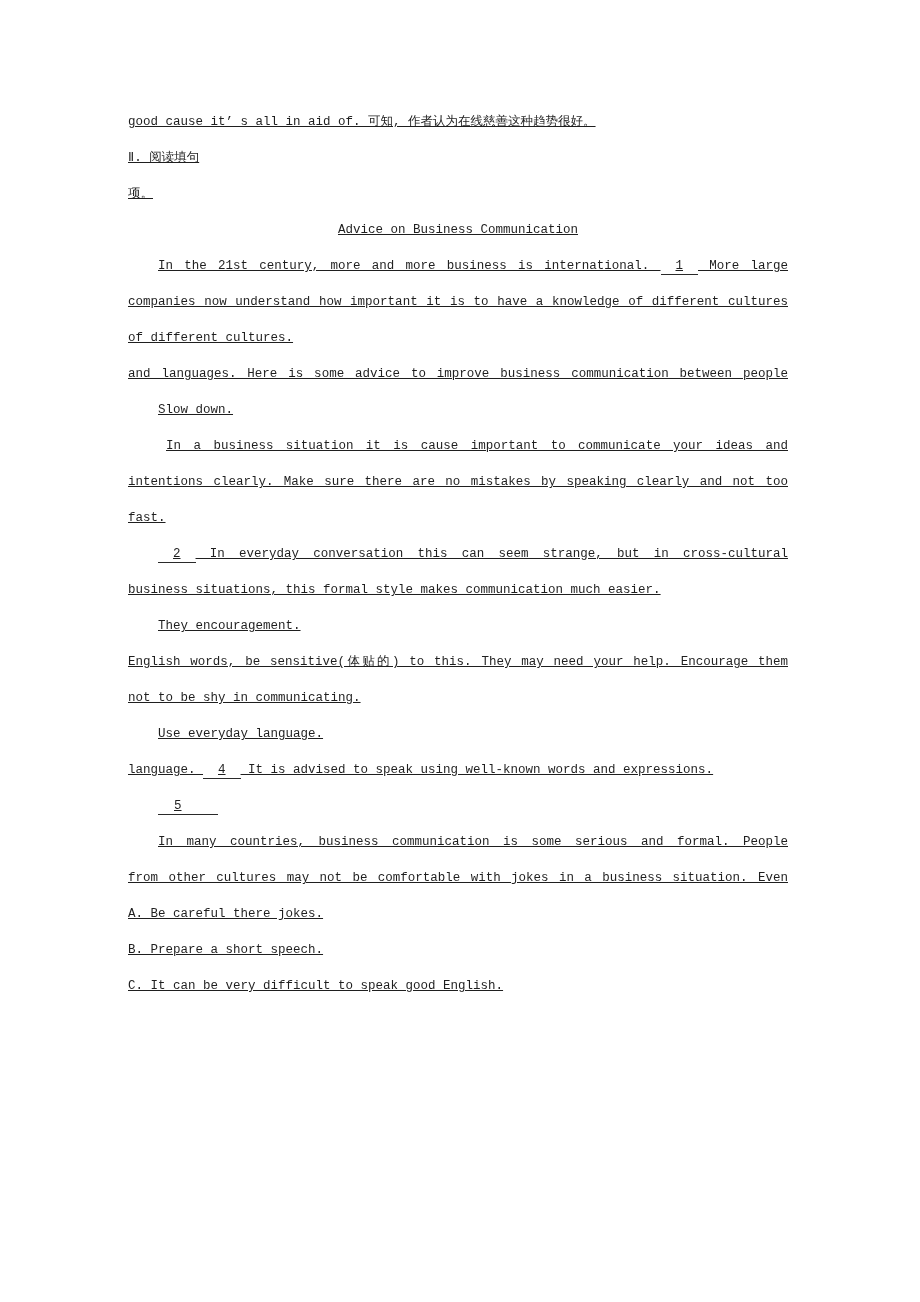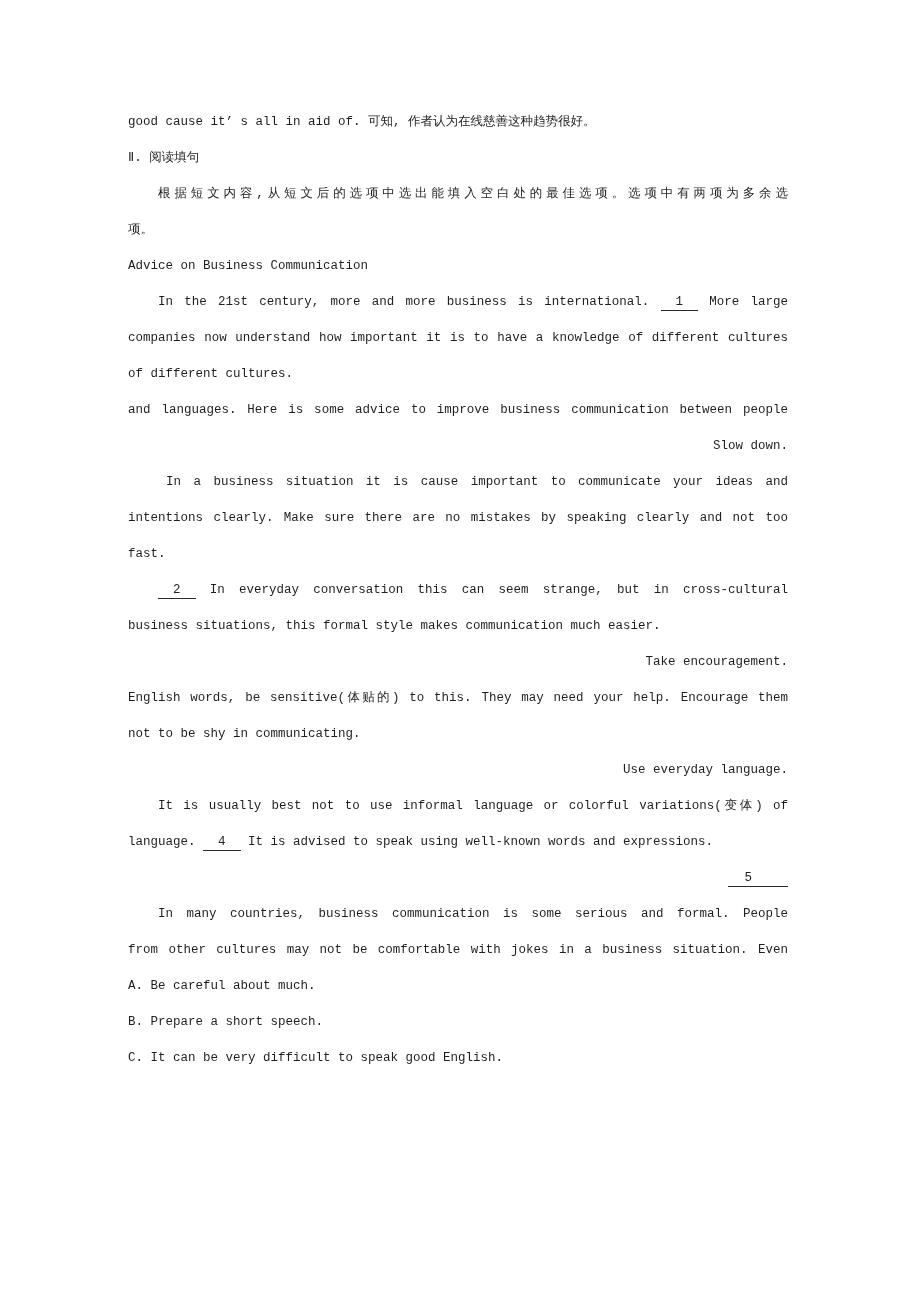--- a/index.html
+++ b/index.html
@@ -21,62 +21,62 @@
     top: 104px;
     width: 660px;
   }
   .line {
     font-size: 12.5px;
     line-height: 36px;
     height: 36px;
     white-space: normal;
     overflow: visible;
     color: #1f1f1f;
+    text-decoration: underline;
   }
   .line.just {
     text-align: justify;
     text-align-last: justify;
   }
   .line.center {
+    text-align: center;
   }
-  .line.ind  { text-indent: 30px; text-align: right; }
+  .line.ind  { text-indent: 30px; }
   .line.ind2 { text-indent: 38px; }
   .blank {
     border-bottom: 1px solid #2a2a2a;
     padding: 0 15px 1px 15px;
     text-indent: 0;
   }
   .blank.wide {
     padding: 0 36px 1px 16px;
   }
 </style>
 </head>
 <body>
 
 <div class="doc">
     <div class="line">good cause it’ s all in aid of. 可知, 作者认为在线慈善这种趋势很好。</div>
     <div class="line">Ⅱ. 阅读填句</div>
-    <div class="line just ind">根据短文内容,从短文后的选项中选出能填入空白处的最佳选项。选项中有两项为多余选</div>
     <div class="line">项。</div>
     <div class="line center">Advice on Business Communication</div>
     <div class="line just ind">In the 21st century,  more and more business is international. <span class="blank">1</span> More large</div>
     <div class="line just">companies now understand how important it is to have a knowledge of different cultures</div>
     <div class="line">of different cultures.</div>
     <div class="line just">and languages. Here is some advice to improve business communication between people</div>
     <div class="line ind">Slow down.</div>
     <div class="line just ind2">In a business situation it is cause important to communicate your ideas and</div>
     <div class="line just">intentions clearly. Make sure there are no mistakes by speaking clearly and not too</div>
     <div class="line">fast.</div>
     <div class="line just ind"><span class="blank">2</span> In everyday conversation this can seem strange,  but in cross-cultural</div>
     <div class="line">business situations,  this formal style makes communication much easier.</div>
-    <div class="line ind">Take encouragement.</div>
+    <div class="line ind">They encouragement.</div>
     <div class="line just">English words,  be sensitive(体贴的) to this. They may need your help. Encourage them</div>
     <div class="line">not to be shy in communicating.</div>
     <div class="line ind">Use everyday language.</div>
-    <div class="line just ind">It is usually best not to use informal language or colorful variations(变体) of</div>
     <div class="line">language. <span class="blank">4</span> It is advised to speak using well-known words and expressions.</div>
     <div class="line ind"><span class="blank wide">5</span></div>
     <div class="line just ind">In many countries,  business communication is some serious and formal. People</div>
     <div class="line just">from other cultures may not be comfortable with jokes in a business situation. Even</div>
-    <div class="line">A. Be careful about much.</div>
+    <div class="line">A. Be careful there jokes.</div>
     <div class="line">B. Prepare a short speech.</div>
     <div class="line">C. It can be very difficult to speak good English.</div>
   </div>
 
 </body></html>

